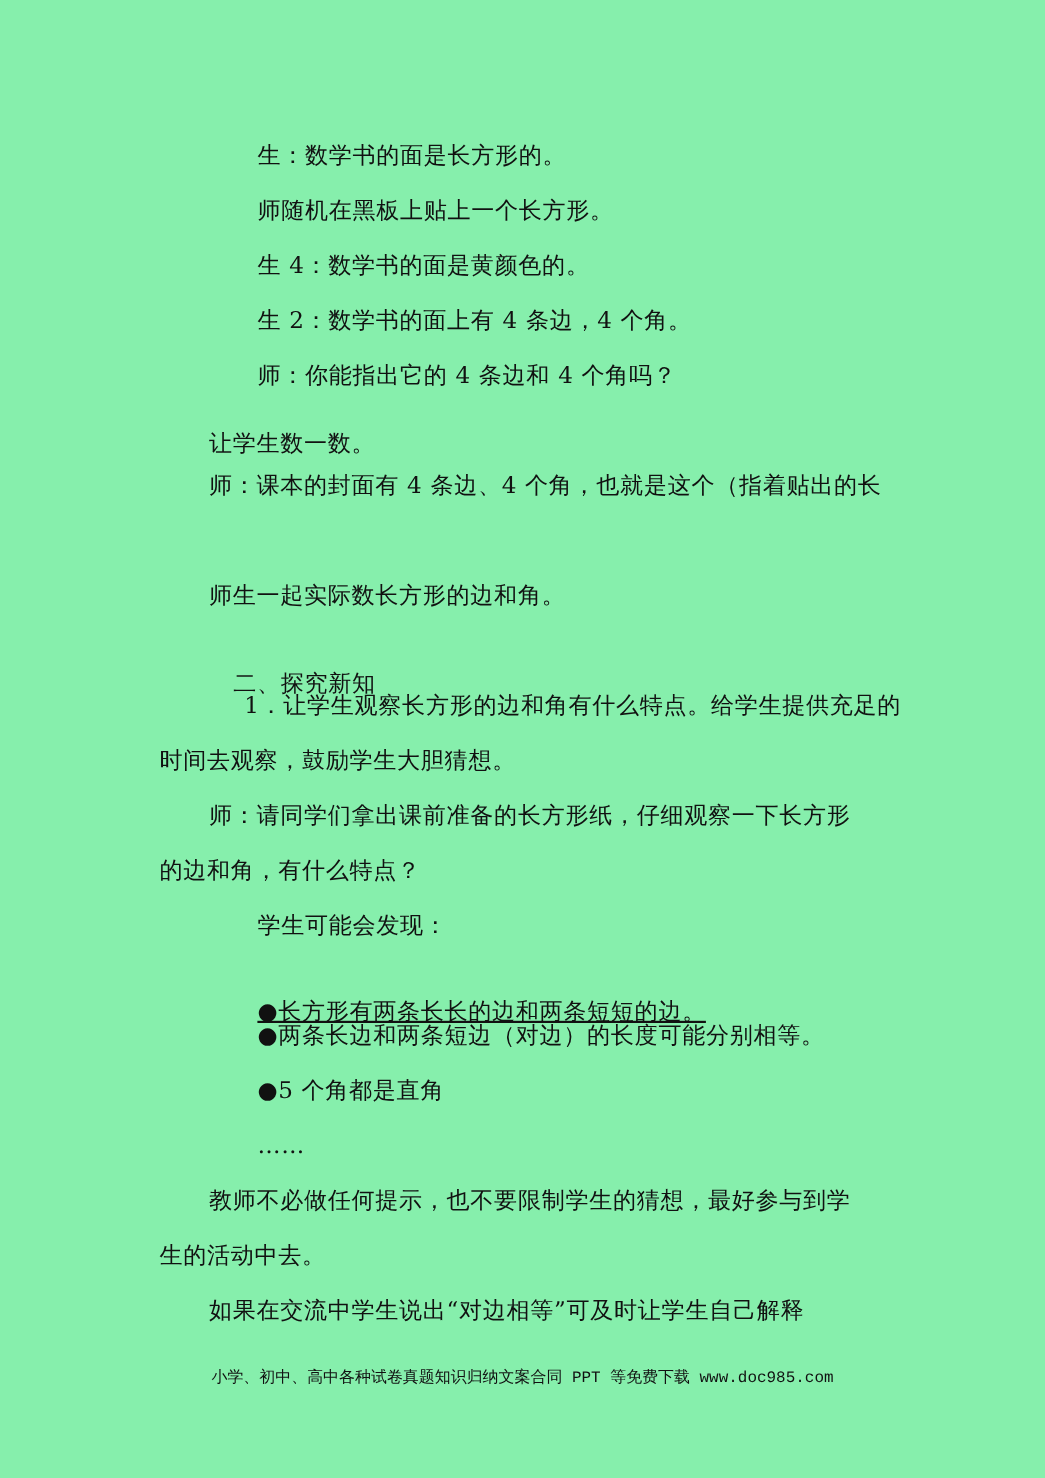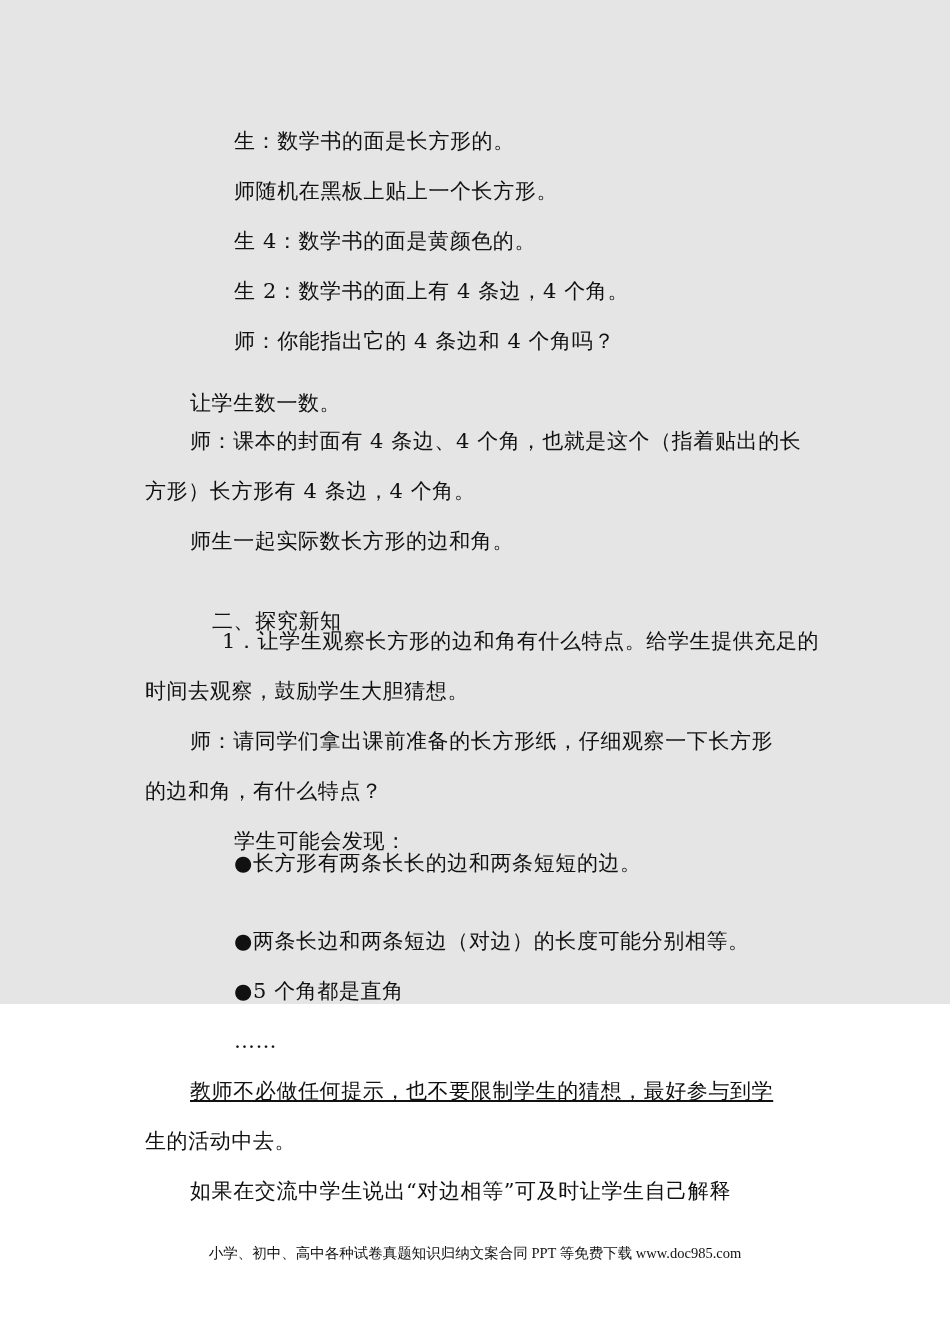--- a/index.html
+++ b/index.html
@@ -13,65 +13,64 @@
       position: relative;
       overflow: hidden;
       font-family: "DejaVu Serif", "Liberation Serif", serif;
       color: #111111;
     }
     .page {
       position: absolute;
       left: 0;
       top: 0;
       width: 950px;
-      height: 1004px;
-      background: #e5e5e5;
+      height: 1344px;
+      background: #86efac;
     }
     .line {
       position: absolute;
       font-size: 21px;
       line-height: 30px;
       white-space: nowrap;
       letter-spacing: 0.6px;
     }
     .footer {
       position: absolute;
       left: 0;
       width: 950px;
       top: 1241px;
       text-align: center;
-      font-family: Liberation Serif, serif;
+      font-family: Liberation Mono, monospace;
       font-size: 14.5px;
       line-height: 24px;
       color: #111111;
       white-space: nowrap;
       padding-left: 0px;
     }
   </style>
 </head>
 <body>
 
 <div class="page">
   <div class="line" style="left:234px; top:126px;">生：数学书的面是长方形的。</div>
   <div class="line" style="left:234px; top:176px;">师随机在黑板上贴上一个长方形。</div>
   <div class="line" style="left:234px; top:226px;">生 4：数学书的面是黄颜色的。</div>
   <div class="line" style="left:234px; top:276px;">生 2：数学书的面上有 4 条边，4 个角。</div>
   <div class="line" style="left:234px; top:326px;">师：你能指出它的 4 条边和 4 个角吗？</div>
   <div class="line" style="left:190px; top:388px;">让学生数一数。</div>
   <div class="line" style="left:190px; top:426px;">师：课本的封面有 4 条边、4 个角，也就是这个（指着贴出的长</div>
-  <div class="line" style="left:145px; top:476px;">方形）长方形有 4 条边，4 个角。</div>
   <div class="line" style="left:190px; top:526px;">师生一起实际数长方形的边和角。</div>
   <div class="line" style="left:212px; top:576px;margin-top:30px;">二、探究新知</div>
   <div class="line" style="left:190px; top:626px;margin-left:32px;">1．让学生观察长方形的边和角有什么特点。给学生提供充足的</div>
   <div class="line" style="left:190px; top:726px;">师：请同学们拿出课前准备的长方形纸，仔细观察一下长方形</div>
   <div class="line" style="left:145px; top:676px;">时间去观察，鼓励学生大胆猜想。</div>
   <div class="line" style="left:145px; top:776px;">的边和角，有什么特点？</div>
   <div class="line" style="left:234px; top:826px;">学生可能会发现：</div>
-  <div class="line" style="left:234px; top:848px;">●长方形有两条长长的边和两条短短的边。</div>
+  <div class="line" style="left:234px; top:904px;text-decoration:underline;">●长方形有两条长长的边和两条短短的边。</div>
   <div class="line" style="left:234px; top:926px;">●两条长边和两条短边（对边）的长度可能分别相等。</div>
   <div class="line" style="left:234px; top:976px;">●5 个角都是直角</div>
   <div class="line" style="left:234px; top:1026px;">……</div>
-  <div class="line" style="left:190px; top:1076px;text-decoration:underline;">教师不必做任何提示，也不要限制学生的猜想，最好参与到学</div>
+  <div class="line" style="left:190px; top:1076px;">教师不必做任何提示，也不要限制学生的猜想，最好参与到学</div>
   <div class="line" style="left:145px; top:1126px;">生的活动中去。</div>
   <div class="line" style="left:190px; top:1176px;">如果在交流中学生说出“对边相等”可及时让学生自己解释</div>
 
   <div class="footer">小学、初中、高中各种试卷真题知识归纳文案合同 PPT 等免费下载 www.doc985.com</div>
 </div>
 
 </body></html>

